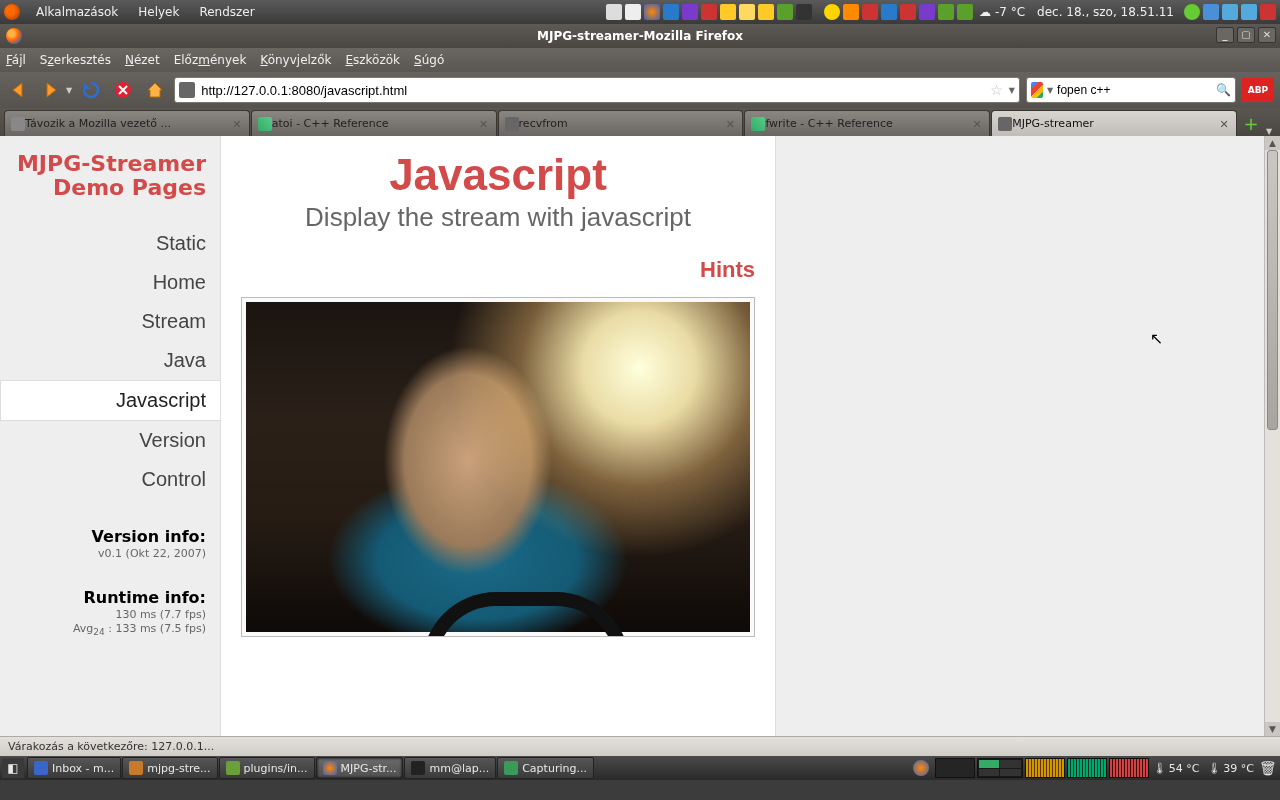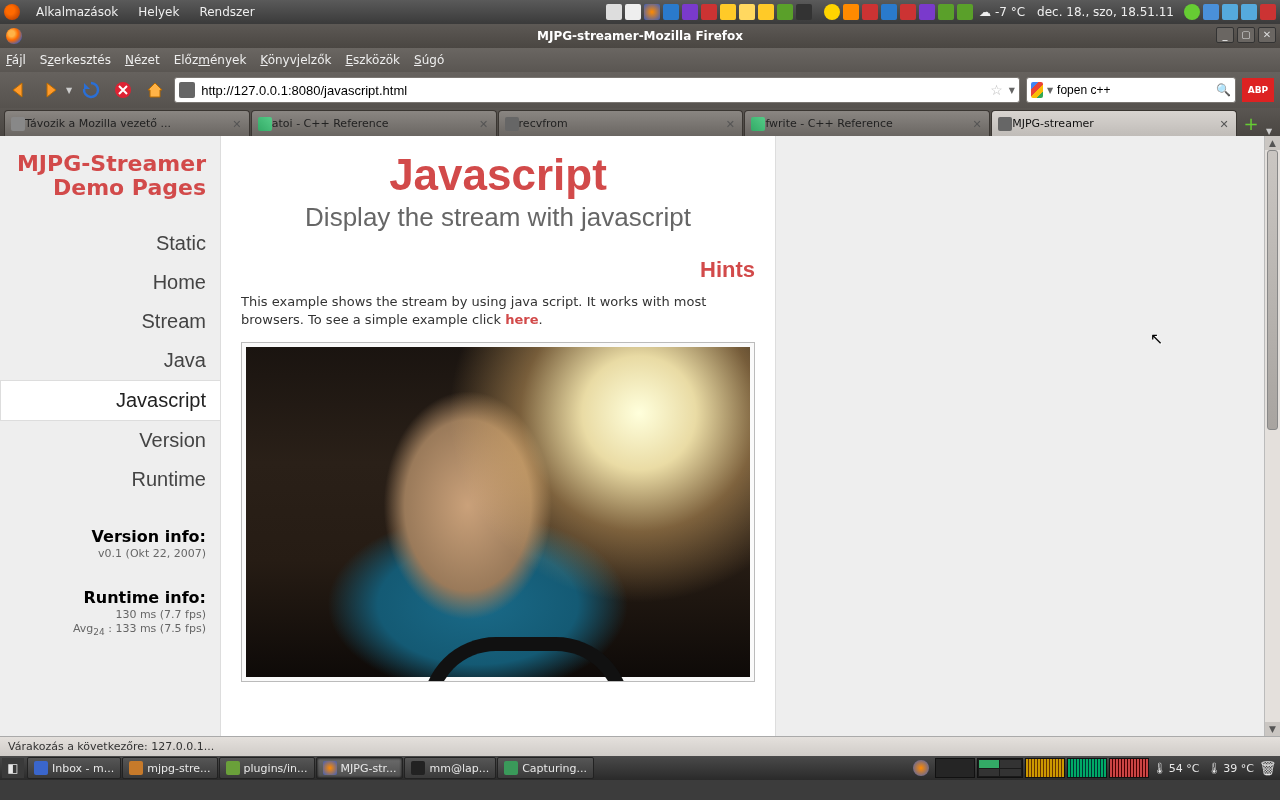--- a/index.html
+++ b/index.html
@@ -250,37 +250,36 @@
   <div class="page-wrap">
     <div class="sidebar">
       <h1><span>MJPG-Streamer</span><br><span>Demo Pages</span></h1>
       <div class="side-nav">
         <a>Static</a>
         <a>Home</a>
         <a>Stream</a>
         <a>Java</a>
         <a class="sel">Javascript</a>
         <a>Version</a>
-        <a>Runtime</a>
+        <a>Control</a>
       </div>
       <div class="info-block">
         <div class="hdr">Version info:</div>
         <div>v0.1 (Okt 22, 2007)</div>
       </div>
       <div class="info-block">
         <div class="hdr">Runtime info:</div>
         <div>130 ms (7.7 fps)</div>
         <div><span>Avg</span><sub>24</sub><span> : 133 ms (7.5 fps)</span></div>
       </div>
     </div>
     <div class="main">
       <h1>Javascript</h1>
       <div class="subtitle">Display the stream with javascript</div>
       <h2>Hints</h2>
-      <p><span>This example shows the stream by using java script. It works with most browsers. To see a simple example click </span><a>here</a><span>.</span></p>
       <div class="stream-img">
           <div class="photo"></div>
         </div>
     </div>
     <div class="right-empty"></div>
   </div>
   <div class="scrollbar">
     <div class="arr up">▲</div>
     <div class="thumb"></div>
     <div class="arr dn">▼</div>

